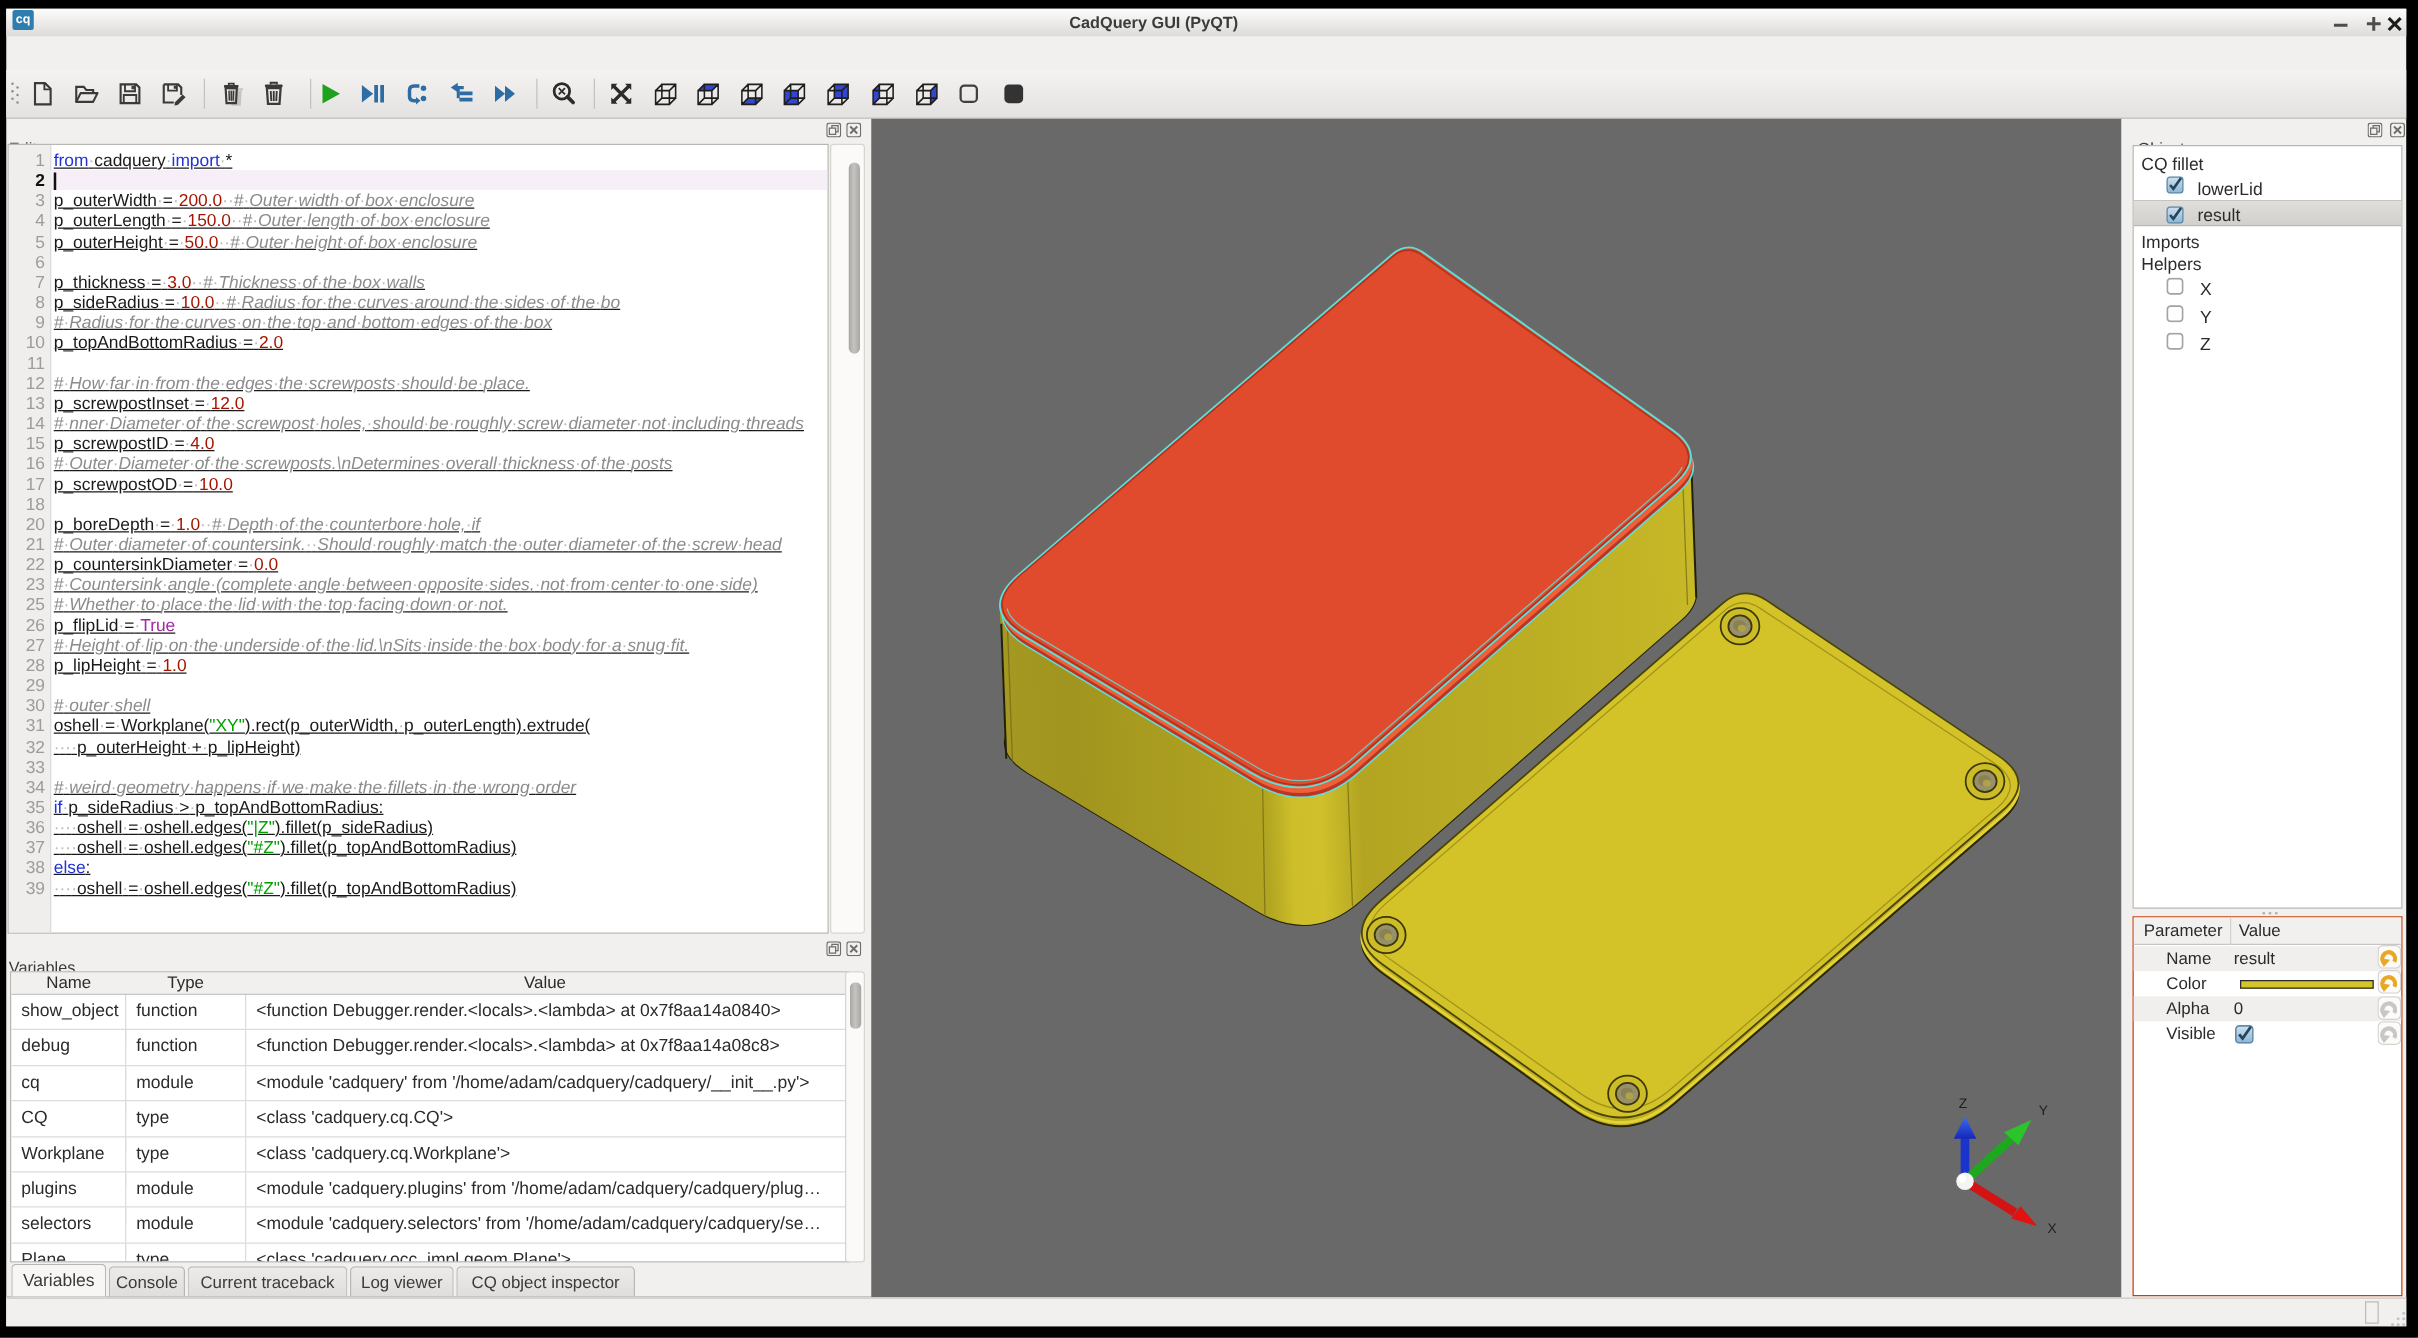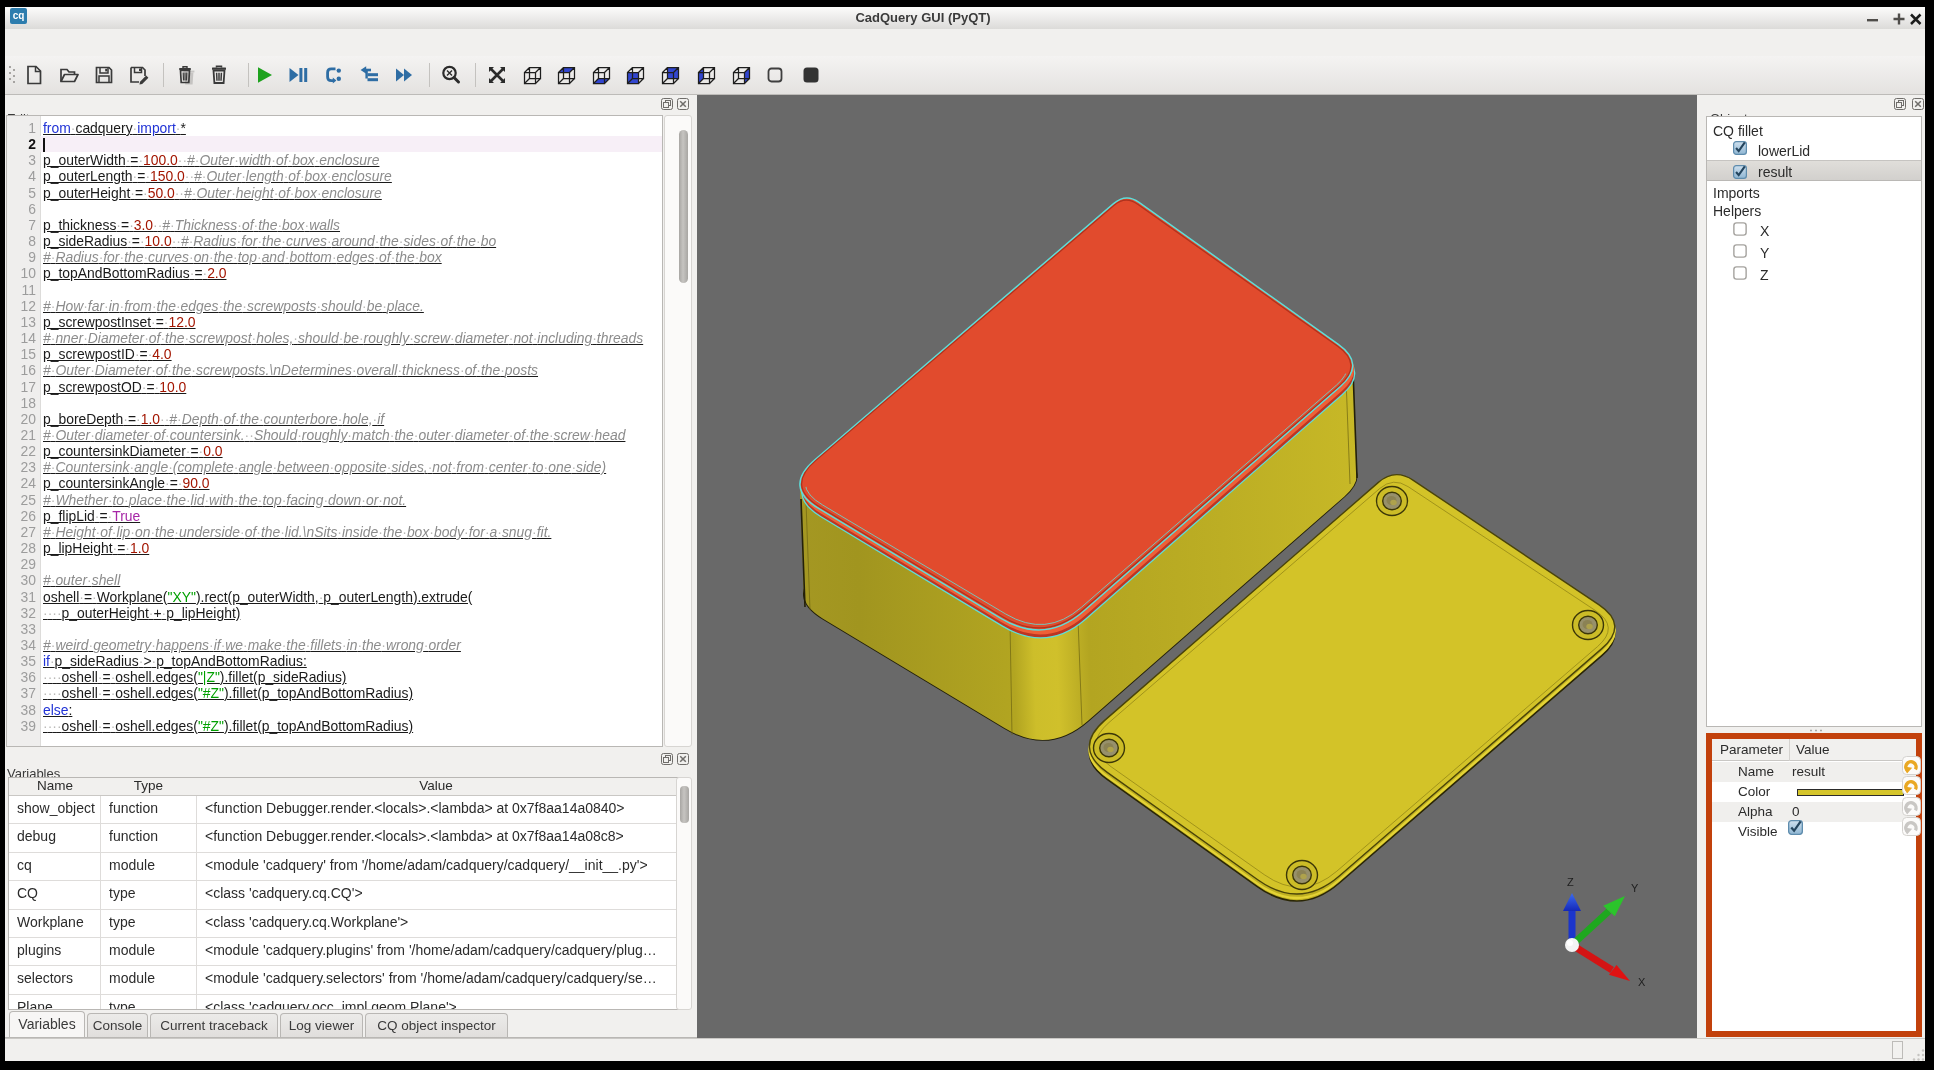--- a/index.html
+++ b/index.html
@@ -66,21 +66,21 @@
 
 #vp { position:absolute; left:692px; top:88px; width:1000px; height:943px; background:#696969; }
 .axl { font:11px "Liberation Sans"; fill:#1e1e1e; }
 
 #objtree { position:absolute; left:1701px; top:109px; width:216px; height:611px; background:#fff;
   border:1px solid #b9b7b4; font-size:14px; color:#2b2b2b; }
 .trow { position:absolute; left:0; width:100%; }
 #sel { position:absolute; left:0px; top:43px; width:214px; height:21px;
   background:linear-gradient(#e0deda,#d2d0cd); border-top:1px solid #c6c4c1; border-bottom:1px solid #bab8b5; }
 #params { position:absolute; left:1701px; top:726px; width:216px; height:304px; background:#fff;
-  border:6px solid #c2410c; font-size:13.5px; color:#2b2b2b; }
+  border:1px solid #c2410c; font-size:13.5px; color:#2b2b2b; }
 #phdr { position:absolute; left:0; top:0; width:100%; height:22px; background:#f1f0ee;
   border-bottom:1px solid #c9c7c4; }
 .prow { position:absolute; left:0; width:100%; height:20px; }
 .pl { position:absolute; left:26px; top:2px; }
 .pv { position:absolute; left:80px; top:2px; }
 
 #status { position:absolute; left:0px; top:1031px; width:1920px; height:23px; background:#f1f0ee;
   border-top:1px solid #cac8c5; }
 </style></head>
 <body>
@@ -219,41 +219,40 @@
     </svg>
     <svg class="abs" style="left:672px;top:91px" width="12" height="12" viewBox="0 0 12 12">
       <rect x="0.5" y="0.5" width="11" height="11" rx="2" fill="none" stroke="#6f6d6a"></rect>
       <path d="M3.2,3.2 L8.8,8.8 M8.8,3.2 L3.2,8.8" stroke="#6f6d6a" stroke-width="1.5"></path>
     </svg>
   <div id="edit">
     <div id="gutter"></div>
     <div id="code">
 <div class="ln"><span class="no">1</span><span class="ct"><span class="k">from</span><s>·</s>cadquery<s>·</s><span class="k">import</span><s>·</s>*</span></div>
 <div class="ln cur"><span class="no">2</span><span class="ct"><span class="caret"></span></span></div>
-<div class="ln"><span class="no">3</span><span class="ct">p_outerWidth<s>·</s>=<s>·</s><span class="n">100.0</span><s>·</s><s>·</s><span class="c">#<s>·</s>Outer<s>·</s>width<s>·</s>of<s>·</s>box<s>·</s>enclosure</span></span></div>
+<div class="ln"><span class="no">3</span><span class="ct">p_outerWidth<s>·</s>=<s>·</s><span class="n">200.0</span><s>·</s><s>·</s><span class="c">#<s>·</s>Outer<s>·</s>width<s>·</s>of<s>·</s>box<s>·</s>enclosure</span></span></div>
 <div class="ln"><span class="no">4</span><span class="ct">p_outerLength<s>·</s>=<s>·</s><span class="n">150.0</span><s>·</s><s>·</s><span class="c">#<s>·</s>Outer<s>·</s>length<s>·</s>of<s>·</s>box<s>·</s>enclosure</span></span></div>
 <div class="ln"><span class="no">5</span><span class="ct">p_outerHeight<s>·</s>=<s>·</s><span class="n">50.0</span><s>·</s><s>·</s><span class="c">#<s>·</s>Outer<s>·</s>height<s>·</s>of<s>·</s>box<s>·</s>enclosure</span></span></div>
 <div class="ln"><span class="no">6</span><span class="ct"></span></div>
 <div class="ln"><span class="no">7</span><span class="ct">p_thickness<s>·</s>=<s>·</s><span class="n">3.0</span><s>·</s><s>·</s><span class="c">#<s>·</s>Thickness<s>·</s>of<s>·</s>the<s>·</s>box<s>·</s>walls</span></span></div>
 <div class="ln"><span class="no">8</span><span class="ct">p_sideRadius<s>·</s>=<s>·</s><span class="n">10.0</span><s>·</s><s>·</s><span class="c">#<s>·</s>Radius<s>·</s>for<s>·</s>the<s>·</s>curves<s>·</s>around<s>·</s>the<s>·</s>sides<s>·</s>of<s>·</s>the<s>·</s>bo</span></span></div>
 <div class="ln"><span class="no">9</span><span class="ct"><span class="c">#<s>·</s>Radius<s>·</s>for<s>·</s>the<s>·</s>curves<s>·</s>on<s>·</s>the<s>·</s>top<s>·</s>and<s>·</s>bottom<s>·</s>edges<s>·</s>of<s>·</s>the<s>·</s>box</span></span></div>
 <div class="ln"><span class="no">10</span><span class="ct">p_topAndBottomRadius<s>·</s>=<s>·</s><span class="n">2.0</span></span></div>
 <div class="ln"><span class="no">11</span><span class="ct"></span></div>
 <div class="ln"><span class="no">12</span><span class="ct"><span class="c">#<s>·</s>How<s>·</s>far<s>·</s>in<s>·</s>from<s>·</s>the<s>·</s>edges<s>·</s>the<s>·</s>screwposts<s>·</s>should<s>·</s>be<s>·</s>place.</span></span></div>
 <div class="ln"><span class="no">13</span><span class="ct">p_screwpostInset<s>·</s>=<s>·</s><span class="n">12.0</span></span></div>
 <div class="ln"><span class="no">14</span><span class="ct"><span class="c">#<s>·</s>nner<s>·</s>Diameter<s>·</s>of<s>·</s>the<s>·</s>screwpost<s>·</s>holes,<s>·</s>should<s>·</s>be<s>·</s>roughly<s>·</s>screw<s>·</s>diameter<s>·</s>not<s>·</s>including<s>·</s>threads</span></span></div>
 <div class="ln"><span class="no">15</span><span class="ct">p_screwpostID<s>·</s>=<s>·</s><span class="n">4.0</span></span></div>
 <div class="ln"><span class="no">16</span><span class="ct"><span class="c">#<s>·</s>Outer<s>·</s>Diameter<s>·</s>of<s>·</s>the<s>·</s>screwposts.\nDetermines<s>·</s>overall<s>·</s>thickness<s>·</s>of<s>·</s>the<s>·</s>posts</span></span></div>
 <div class="ln"><span class="no">17</span><span class="ct">p_screwpostOD<s>·</s>=<s>·</s><span class="n">10.0</span></span></div>
 <div class="ln"><span class="no">18</span><span class="ct"></span></div>
 <div class="ln"><span class="no">20</span><span class="ct">p_boreDepth<s>·</s>=<s>·</s><span class="n">1.0</span><s>·</s><s>·</s><span class="c">#<s>·</s>Depth<s>·</s>of<s>·</s>the<s>·</s>counterbore<s>·</s>hole,<s>·</s>if</span></span></div>
 <div class="ln"><span class="no">21</span><span class="ct"><span class="c">#<s>·</s>Outer<s>·</s>diameter<s>·</s>of<s>·</s>countersink.<s>·</s><s>·</s>Should<s>·</s>roughly<s>·</s>match<s>·</s>the<s>·</s>outer<s>·</s>diameter<s>·</s>of<s>·</s>the<s>·</s>screw<s>·</s>head</span></span></div>
 <div class="ln"><span class="no">22</span><span class="ct">p_countersinkDiameter<s>·</s>=<s>·</s><span class="n">0.0</span></span></div>
 <div class="ln"><span class="no">23</span><span class="ct"><span class="c">#<s>·</s>Countersink<s>·</s>angle<s>·</s>(complete<s>·</s>angle<s>·</s>between<s>·</s>opposite<s>·</s>sides,<s>·</s>not<s>·</s>from<s>·</s>center<s>·</s>to<s>·</s>one<s>·</s>side)</span></span></div>
-<div class="ln"><span class="no">24</span><span class="ct">p_countersinkAngle<s>·</s>=<s>·</s><span class="n">90.0</span></span></div>
 <div class="ln"><span class="no">25</span><span class="ct"><span class="c">#<s>·</s>Whether<s>·</s>to<s>·</s>place<s>·</s>the<s>·</s>lid<s>·</s>with<s>·</s>the<s>·</s>top<s>·</s>facing<s>·</s>down<s>·</s>or<s>·</s>not.</span></span></div>
 <div class="ln"><span class="no">26</span><span class="ct">p_flipLid<s>·</s>=<s>·</s><span class="b">True</span></span></div>
 <div class="ln"><span class="no">27</span><span class="ct"><span class="c">#<s>·</s>Height<s>·</s>of<s>·</s>lip<s>·</s>on<s>·</s>the<s>·</s>underside<s>·</s>of<s>·</s>the<s>·</s>lid.\nSits<s>·</s>inside<s>·</s>the<s>·</s>box<s>·</s>body<s>·</s>for<s>·</s>a<s>·</s>snug<s>·</s>fit.</span></span></div>
 <div class="ln"><span class="no">28</span><span class="ct">p_lipHeight<s>·</s>=<s>·</s><span class="n">1.0</span></span></div>
 <div class="ln"><span class="no">29</span><span class="ct"></span></div>
 <div class="ln"><span class="no">30</span><span class="ct"><span class="c">#<s>·</s>outer<s>·</s>shell</span></span></div>
 <div class="ln"><span class="no">31</span><span class="ct">oshell<s>·</s>=<s>·</s>Workplane(<span class="s">"XY"</span>).rect(p_outerWidth,<s>·</s>p_outerLength).extrude(</span></div>
 <div class="ln"><span class="no">32</span><span class="ct"><s>·</s><s>·</s><s>·</s><s>·</s>p_outerHeight<s>·</s>+<s>·</s>p_lipHeight)</span></div>
 <div class="ln"><span class="no">33</span><span class="ct"></span></div>
 <div class="ln"><span class="no">34</span><span class="ct"><span class="c">#<s>·</s>weird<s>·</s>geometry<s>·</s>happens<s>·</s>if<s>·</s>we<s>·</s>make<s>·</s>the<s>·</s>fillets<s>·</s>in<s>·</s>the<s>·</s>wrong<s>·</s>order</span></span></div>

